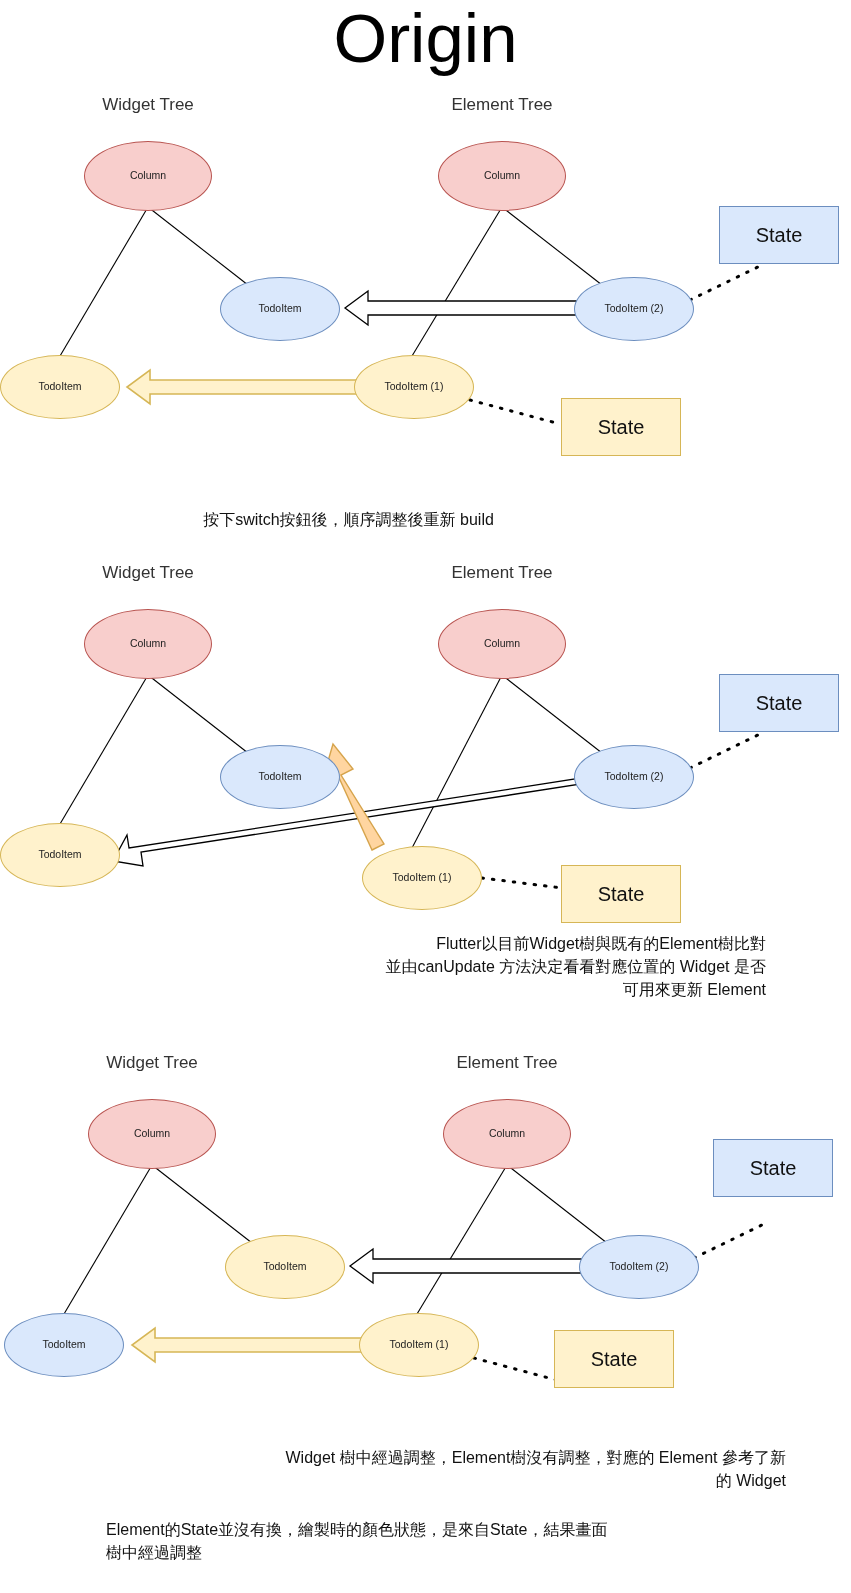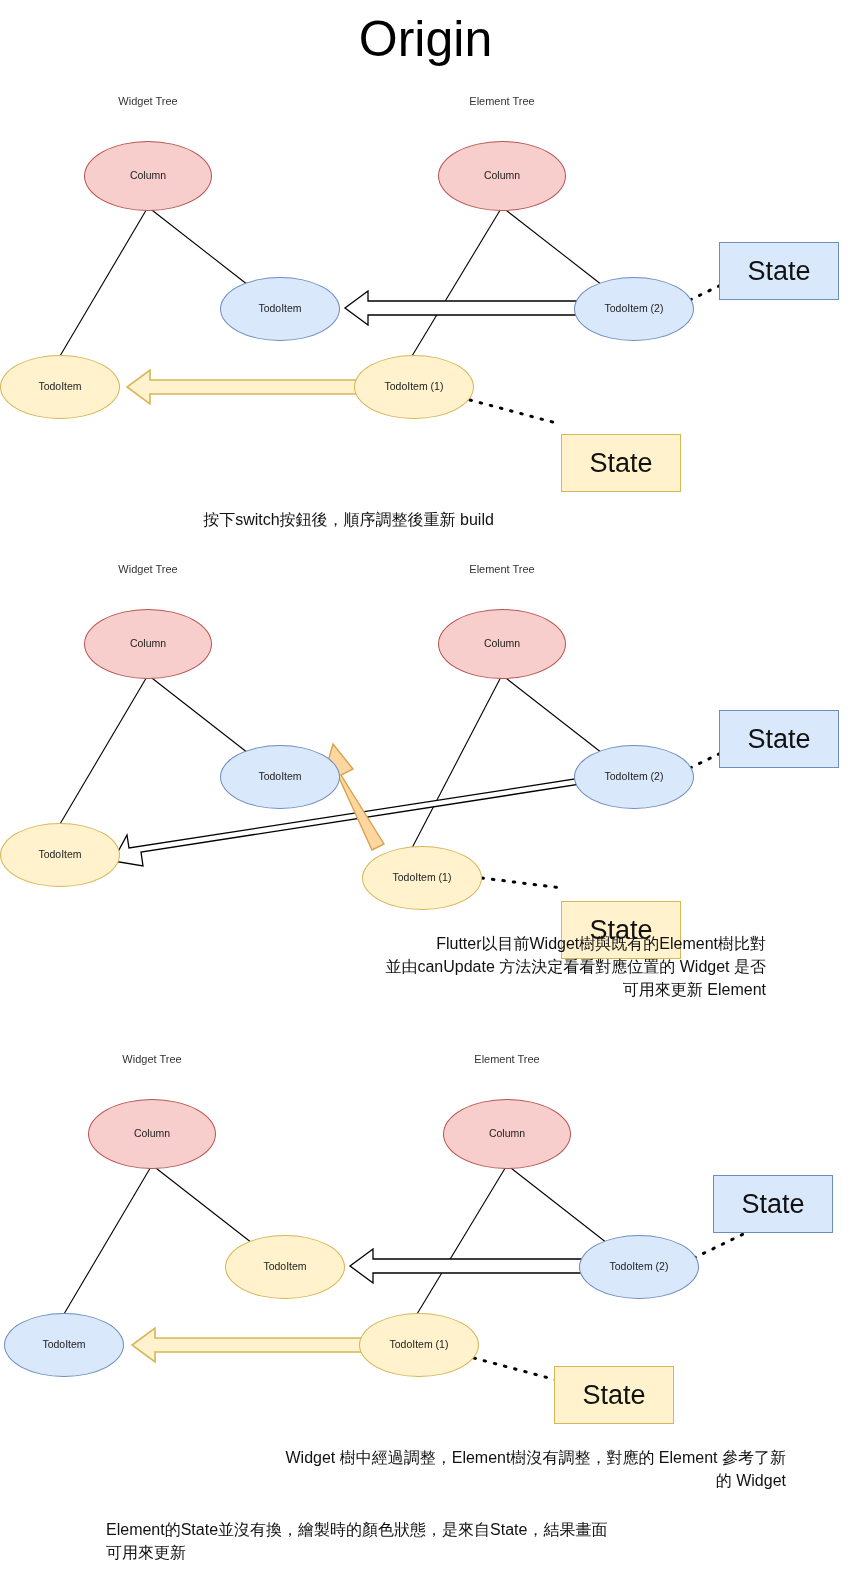--- a/index.html
+++ b/index.html
@@ -3,37 +3,37 @@
 <meta charset="utf-8">
 <style>
   html,body{margin:0;padding:0;background:#ffffff;}
   body{
     width:851px;height:1593px;position:relative;overflow:hidden;
     font-family:"Liberation Sans","DejaVu Sans",sans-serif;
     color:#000;
   }
   .page-title{
     position:absolute;left:0;top:4px;width:851px;text-align:center;
-    font-size:50px;font-weight:400;line-height:70px;letter-spacing:0px;
+    font-size:69px;font-weight:400;line-height:70px;letter-spacing:0px;
   }
   .diagram{position:absolute;left:0;width:851px;}
   .svg-layer{position:absolute;left:0;top:0;width:851px;}
   .tree-label{
-    position:absolute;font-size:11px;color:#333;white-space:nowrap;
+    position:absolute;font-size:17px;color:#333;white-space:nowrap;
     transform:translateX(-50%);
   }
   .node{
     position:absolute;display:flex;align-items:center;justify-content:center;
     border-radius:50%;border-width:1px;border-style:solid;box-sizing:border-box;
     font-size:10.5px;color:#222;text-align:right;line-height:1.1;
   }
   .state-box{
     position:absolute;display:flex;align-items:center;justify-content:center;
     border-width:1px;border-style:solid;box-sizing:border-box;
-    font-size:27px;color:#111;margin-top:36px;
+    font-size:20px;color:#111;
   }
   .caption{
     position:absolute;font-size:16px;color:#111;line-height:1.45;
     white-space:pre-line;
   }
   .caption.center{width:697px;left:0;text-align:center;}
 </style>
 </head>
 <body>
 
@@ -152,13 +152,13 @@
   <div class="node" style="left:579px;top:200px;width:120px;height:64px;background:#dae8fc;border-color:#6c8ebf;">TodoItem (2)</div>
   <div class="node" style="left:359px;top:278px;width:120px;height:64px;background:#fff2cc;border-color:#d6b656;">TodoItem (1)</div>
 
   <div class="state-box" style="left:713px;top:104px;width:120px;height:58px;background:#dae8fc;border-color:#6c8ebf;">State</div>
   <div class="state-box" style="left:554px;top:295px;width:120px;height:58px;background:#fff2cc;border-color:#d6b656;">State</div>
 </div>
 
 <div class="caption" style="left:106px;top:1446px;width:680px;text-align:right;">Widget 樹中經過調整，Element樹沒有調整，對應的 Element 參考了新
 的 Widget</div>
 <div class="caption" style="left:106px;top:1518px;width:680px;">Element的State並沒有換，繪製時的顏色狀態，是來自State，結果畫面
-可用來更新</div>
+樹中經過調整</div>
 
 </body></html>

